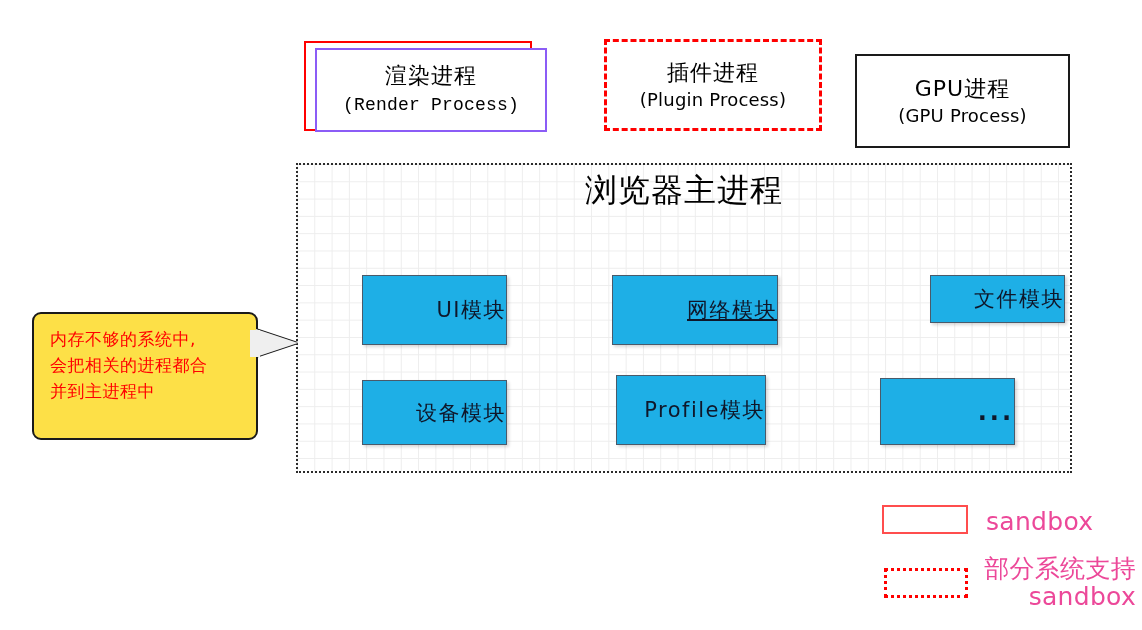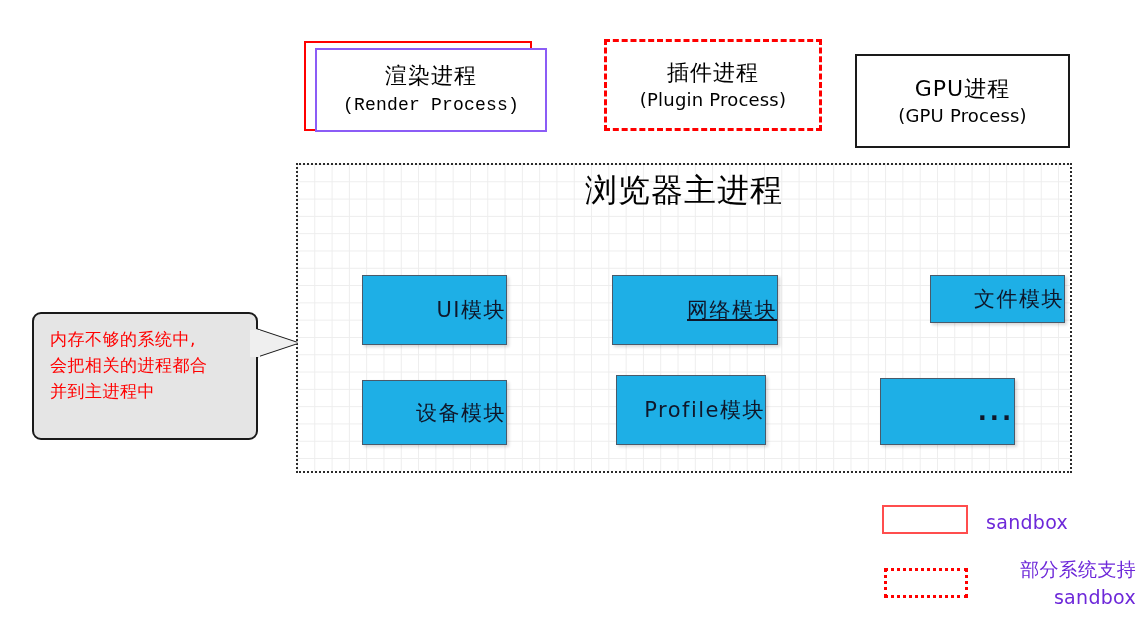--- a/index.html
+++ b/index.html
@@ -93,21 +93,21 @@
     border: 1px solid #4a5a6a;
     box-shadow: 2px 2px 3px rgba(0,0,0,.16);
     font-size: 21px;
     color: #0f172a;
     letter-spacing: 1.5px;
   }
   .module.dots { font-size: 24px; letter-spacing: 3px; font-weight: bold; }
 
   
   #callout {
-    background: #e5e5e5;
+    background: #fde047;
     border: 2px solid #1a1a1a;
     border-radius: 9px;
     padding: 12px 14px 12px 16px;
     box-sizing: border-box;
   }
   #callout .line {
     display: block;
     color: #ff0000;
     font-size: 17px;
     line-height: 26px;
@@ -133,22 +133,22 @@
     width: 10px;
     height: 27px;
     background: #efefef;
     z-index: 4;
   }
 
   
   .legend-swatch-solid  { border: 2px solid #ff4d4d; background: #ffffff; }
   .legend-swatch-dotted { border: 3px dotted #ff0000; background: #ffffff; }
   .legend-label {
-    font-size: 19px;
-    color: #6d28d9;
+    font-size: 25px;
+    color: #ec4899;
     line-height: 28px;
     letter-spacing: .3px;
   }
   .legend-label .l2 { display: block; }
   .legend-label.two-line { text-align: right; }
 </style>
 </head>
 <body>
 
 <div id="canvas">

